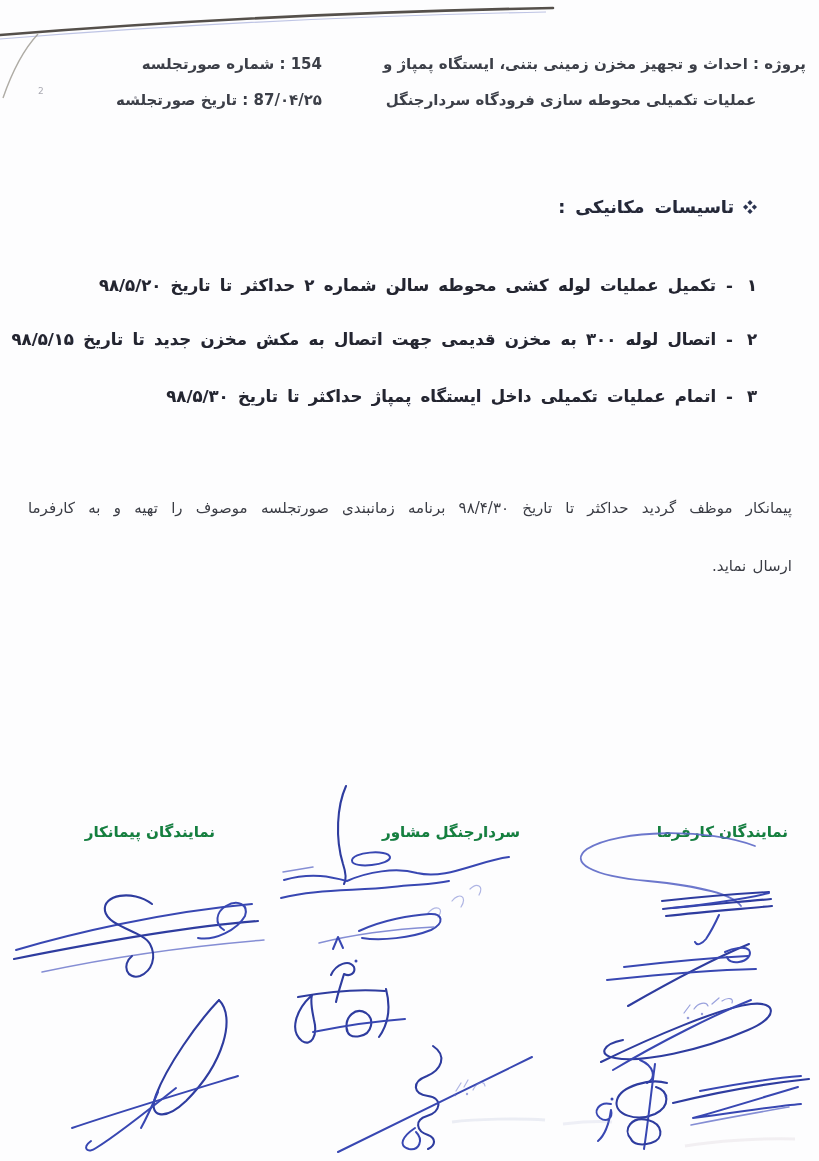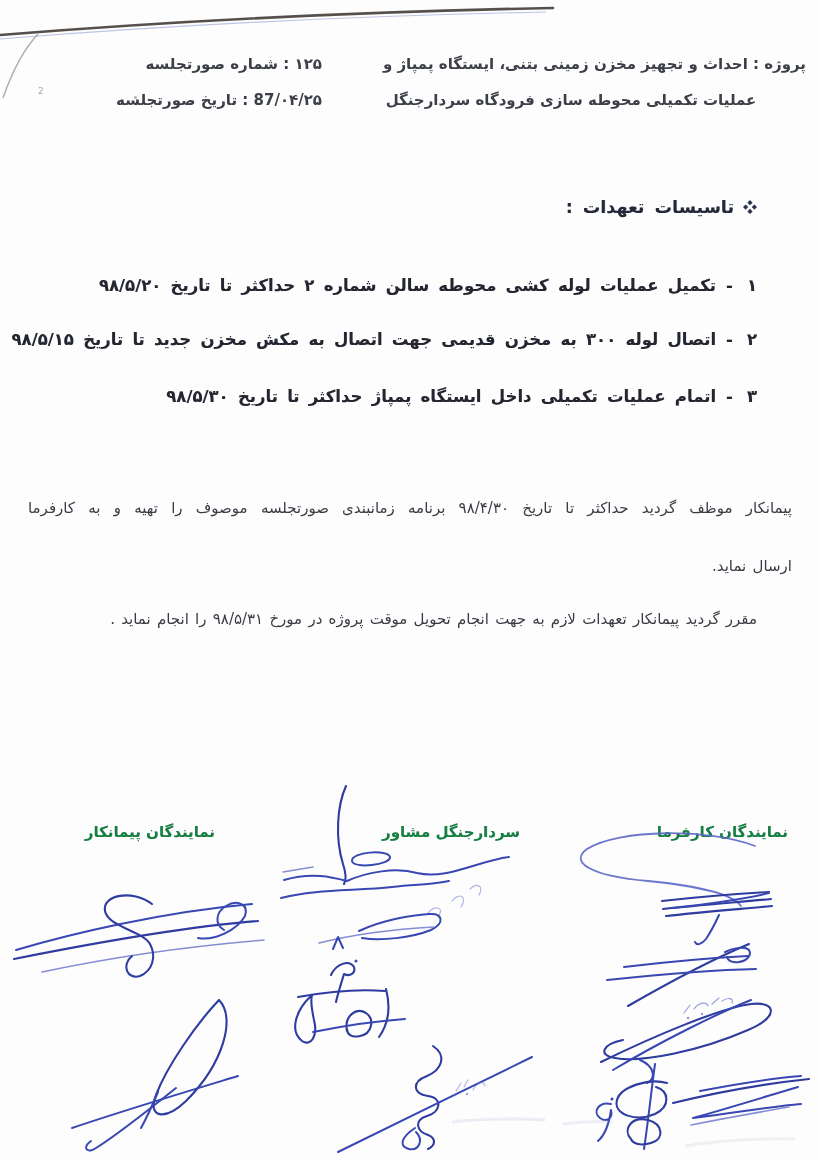--- a/index.html
+++ b/index.html
@@ -34,48 +34,47 @@
 <body>
 
 <div class="page">
 
   <div class="abs hdr" style="top:46px;right:13px;text-align:center;margin-left:9px;">
     <div>پروژه : احداث و تجهیز مخزن زمینی بتنی، ایستگاه پمپاژ و</div>
     <div class="hdr-indent">عملیات تکمیلی محوطه سازی فرودگاه سردارجنگل</div>
   </div>
 
   <div class="abs hdr" style="top:46px;right:497px;text-align:right;">
-    <div>۱۲۵ : شماره صورتجلسه</div>
+    <div>154 : شماره صورتجلسه</div>
     <div>87/۰۴/۲۵ : تاریخ صورتجلسه</div>
   </div>
 
   <div class="abs heading" style="top:197px;right:62px;">
     <svg width="14" height="14" viewBox="0 0 16 16" style="margin-left:9px;vertical-align:-1px;">
       <g fill="#2b3350">
         <path d="M8 0 L11 3 L8 6 L5 3 Z"></path>
         <path d="M13 5 L16 8 L13 11 L10 8 Z"></path>
         <path d="M8 10 L11 13 L8 16 L5 13 Z"></path>
         <path d="M3 5 L6 8 L3 11 L0 8 Z"></path>
       </g>
-    </svg><span>تاسیسات تعهدات :</span>
+    </svg><span>تاسیسات مکانیکی :</span>
   </div>
 
   <div class="abs item" style="top:276px;right:62px;">
     <span class="num">۱</span><span class="sep">-</span><span>تکمیل عملیات لوله کشی محوطه سالن شماره ۲ حداکثر تا تاریخ ۹۸/۵/۲۰</span>
   </div>
   <div class="abs item" style="top:330px;right:62px;">
     <span class="num">۲</span><span class="sep">-</span><span>اتصال لوله ۳۰۰ به مخزن قدیمی جهت اتصال به مکش مخزن جدید تا تاریخ ۹۸/۵/۱۵</span>
   </div>
   <div class="abs item" style="top:387px;right:62px;">
     <span class="num">۳</span><span class="sep">-</span><span>اتمام عملیات تکمیلی داخل ایستگاه پمپاژ حداکثر تا تاریخ ۹۸/۵/۳۰</span>
   </div>
 
   <div class="abs body-txt p1-line1" style="top:499px;right:27px;margin-left:37px;">پیمانکار موظف گردید حداکثر تا تاریخ ۹۸/۴/۳۰ برنامه زمانبندی صورتجلسه موصوف را تهیه و به کارفرما</div>
   <div class="abs body-txt" style="top:557px;right:27px;">ارسال نماید.</div>
-  <div class="abs body-txt" style="top:610px;right:62px;">مقرر گردید پیمانکار تعهدات لازم به جهت انجام تحویل موقت پروژه در مورخ ۹۸/۵/۳۱ را انجام نماید .</div>
 
   <div class="abs sig-label" style="top:823px;right:604px;">نمایندگان پیمانکار</div>
   <div class="abs sig-label" style="top:823px;right:299px;">سردارجنگل مشاور</div>
   <div class="abs sig-label" style="top:823px;right:31px;margin-left:44px;">نمایندگان کارفرما</div>
 
   <span class="abs corner-mark" style="top:86px;left:38px;">2</span>
   <div class="abs scan-dot" style="top:96px;left:134px;"></div>
 
   <svg class="overlay" width="819" height="1161" viewBox="0 0 819 1161">
 

